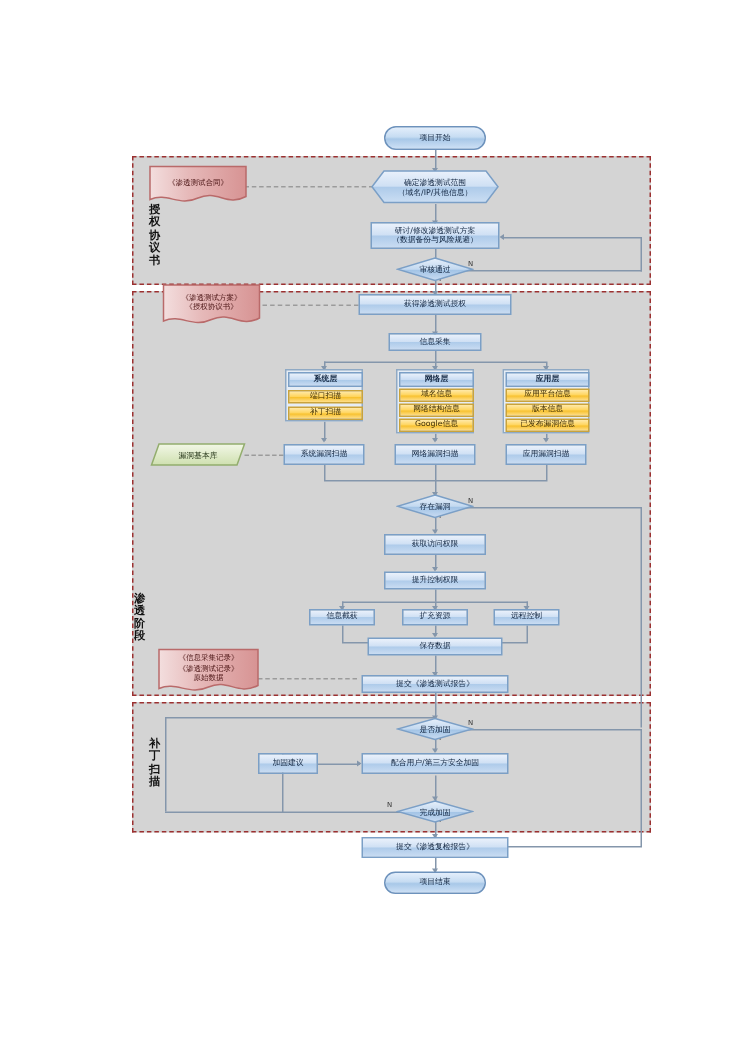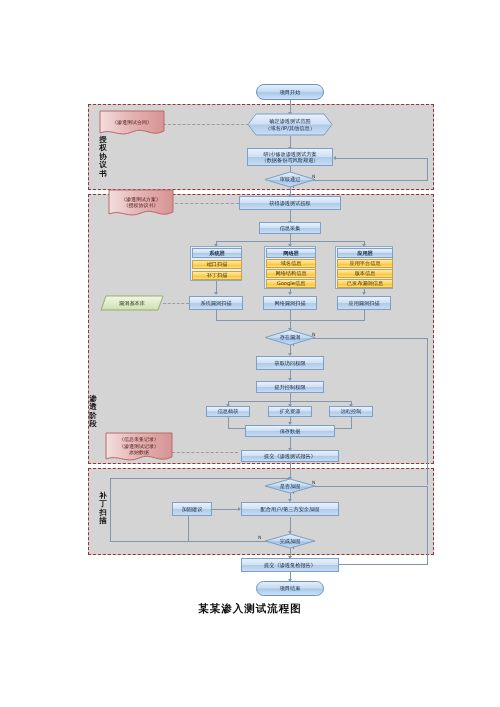--- a/index.html
+++ b/index.html
@@ -410,15 +410,14 @@
         <linearGradient id="gNote" x1="0" y1="0" x2="0" y2="1">
           <stop offset="0%" stop-color="#f2f7e6"></stop>
             <stop offset="100%" stop-color="#cfe0b0"></stop>
         </linearGradient>
       </defs>
       <polygon points="6,1 63,1 58,15 1,15" fill="url(#gNote)" stroke="#93ad6e" stroke-width="1"></polygon>
     </svg>
     <div class="para-text">漏洞基本库</div>
   </div>
 
-  <div class="caption" style="left:0;top:602px;">某某渗入测试流程图</div>
 
 </div>
 
 </body></html>

